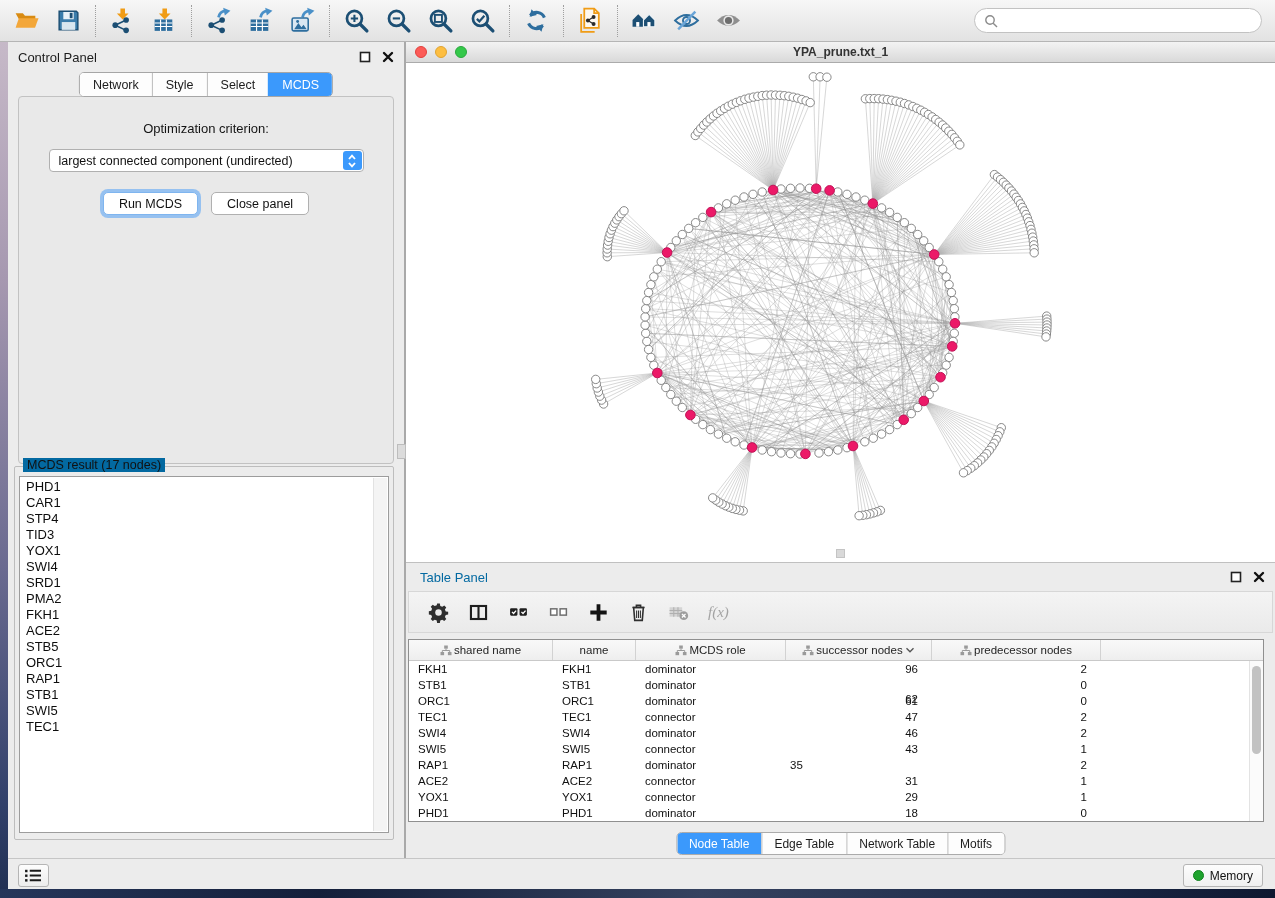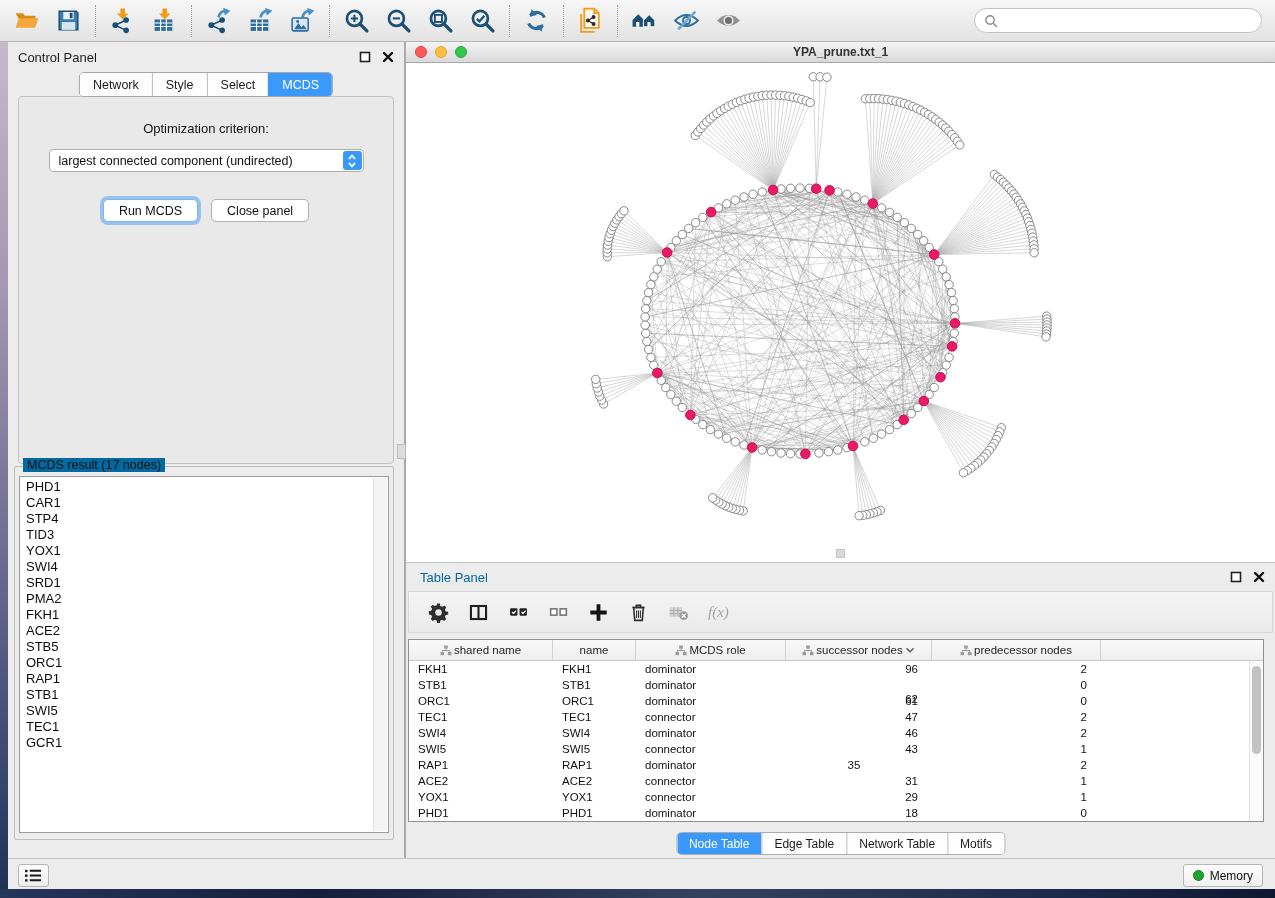--- a/index.html
+++ b/index.html
@@ -38,21 +38,21 @@
     color:#1c1c1c;cursor:pointer;background:#fdfdfd;white-space:nowrap;}
   .cp-tab:first-child{border-left:none;}
   .cp-tab.active{background:#3b99fc;color:#fff;border-left-color:#3b99fc;}
   .cp-body{position:absolute;left:10px;right:10px;top:54px;height:368px;background:#e9e9e9;
     border:1px solid #c2c2c2;border-radius:4px;box-sizing:border-box;}
   .opt-label{text-align:center;margin-top:24px;font-size:13px;color:#141414;}
   .selectbox{margin:13px auto 0;width:315px;height:23px;background:#fff;border:1px solid #b0b0b0;border-radius:4px;
     display:flex;align-items:center;font-size:12.5px;color:#111;padding-left:9px;box-sizing:border-box;cursor:pointer;}
   .selectbox .stepper{margin-left:auto;margin-right:1px;width:19px;height:19px;background:#3b99fc;border-radius:3px;
     display:flex;align-items:center;justify-content:center;}
-  .cp-buttons{display:flex;justify-content:center;gap:13px;margin-top:27px;}
+  .cp-buttons{display:flex;justify-content:center;gap:13px;margin-top:20px;}
   .aqua-btn{height:23px;padding:0 15px;background:#fff;border:1px solid #b0b0b0;border-radius:5px;
     font-size:12.5px;color:#111;font-family:"Liberation Sans",sans-serif;cursor:pointer;}
   .aqua-btn.focused{box-shadow:0 0 0 3px rgba(82,160,245,.55);border-color:#7fb5ef;}
 
   .groupbox{position:absolute;left:6px;right:10px;top:424px;height:372px;border:1px solid #bdbdbd;border-radius:2px;}
   .groupbox .legend{position:absolute;top:-9px;left:8px;background:#0369a1;padding:0 4px;font-size:12.5px;color:#111;}
   .mcds-list{position:absolute;left:4px;right:4px;top:9px;bottom:6px;background:#fff;border:1px solid #9c9c9c;overflow:hidden;}
   .mcds-scroll{position:absolute;right:1px;top:1px;bottom:1px;width:13px;background:#f4f4f4;border-left:1px solid #e2e2e2;}
   .mcds-items{position:absolute;left:0;top:2px;right:14px;}
   .mcds-item{font-size:13px;line-height:16px;padding-left:6px;color:#0d0d0d;cursor:default;}
@@ -338,21 +338,20 @@
           <div class="mcds-item">SRD1</div>
           <div class="mcds-item">PMA2</div>
           <div class="mcds-item">FKH1</div>
           <div class="mcds-item">ACE2</div>
           <div class="mcds-item">STB5</div>
           <div class="mcds-item">ORC1</div>
           <div class="mcds-item">RAP1</div>
           <div class="mcds-item">STB1</div>
           <div class="mcds-item">SWI5</div>
           <div class="mcds-item">TEC1</div>
-          <div class="mcds-item">GCR1</div>
         </div>
       <div class="mcds-scroll"></div>
     </div>
   </div>
 </div>
 
 <div class="vsplit"></div>
 <div class="vsplit-handle"></div>
 
 <div class="net-panel">
@@ -1256,21 +1255,21 @@
           <div class="td" style="width: 144px; text-align: left; padding: 0px 4px 0px 9px;">SWI5</div>
           <div class="td" style="width: 83px; text-align: left; padding: 0px 4px 0px 9px;">SWI5</div>
           <div class="td" style="width: 150px; text-align: left; padding: 0px 4px 0px 9px;">connector</div>
           <div class="td" style="width: 146px; text-align: right; padding: 0px 14px 0px 4px;">43</div>
           <div class="td" style="width: 169px; text-align: right; padding: 0px 14px 0px 4px;">1</div>
         </div>
         <div class="tr">
           <div class="td" style="width: 144px; text-align: left; padding: 0px 4px 0px 9px;">RAP1</div>
           <div class="td" style="width: 83px; text-align: left; padding: 0px 4px 0px 9px;">RAP1</div>
           <div class="td" style="width: 150px; text-align: left; padding: 0px 4px 0px 9px;">dominator</div>
-          <div class="td" style="width: 146px; text-align: center; padding: 0px 14px 0px 4px;">35</div>
+          <div class="td" style="width: 146px; text-align: left; padding: 0px 14px 0px 4px;">35</div>
           <div class="td" style="width: 169px; text-align: right; padding: 0px 14px 0px 4px;">2</div>
         </div>
         <div class="tr">
           <div class="td" style="width: 144px; text-align: left; padding: 0px 4px 0px 9px;">ACE2</div>
           <div class="td" style="width: 83px; text-align: left; padding: 0px 4px 0px 9px;">ACE2</div>
           <div class="td" style="width: 150px; text-align: left; padding: 0px 4px 0px 9px;">connector</div>
           <div class="td" style="width: 146px; text-align: right; padding: 0px 14px 0px 4px;">31</div>
           <div class="td" style="width: 169px; text-align: right; padding: 0px 14px 0px 4px;">1</div>
         </div>
         <div class="tr">

